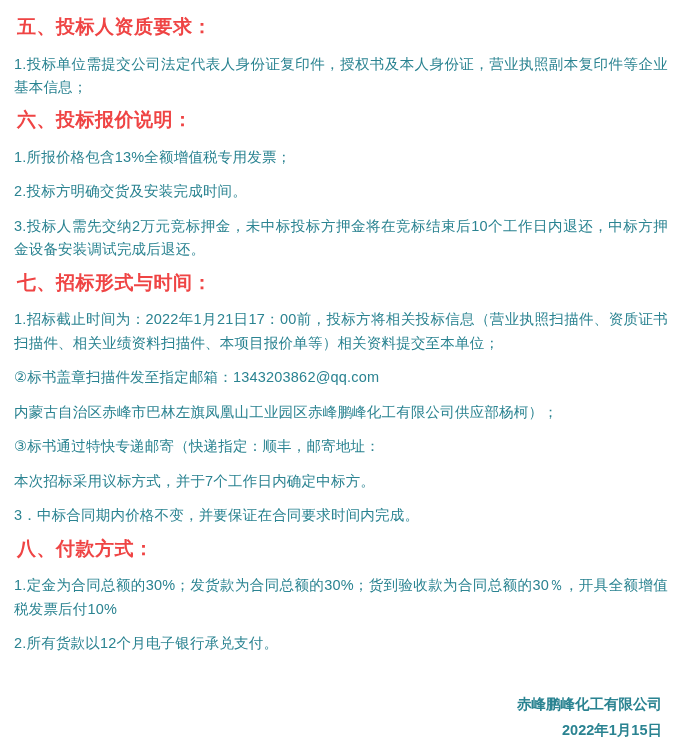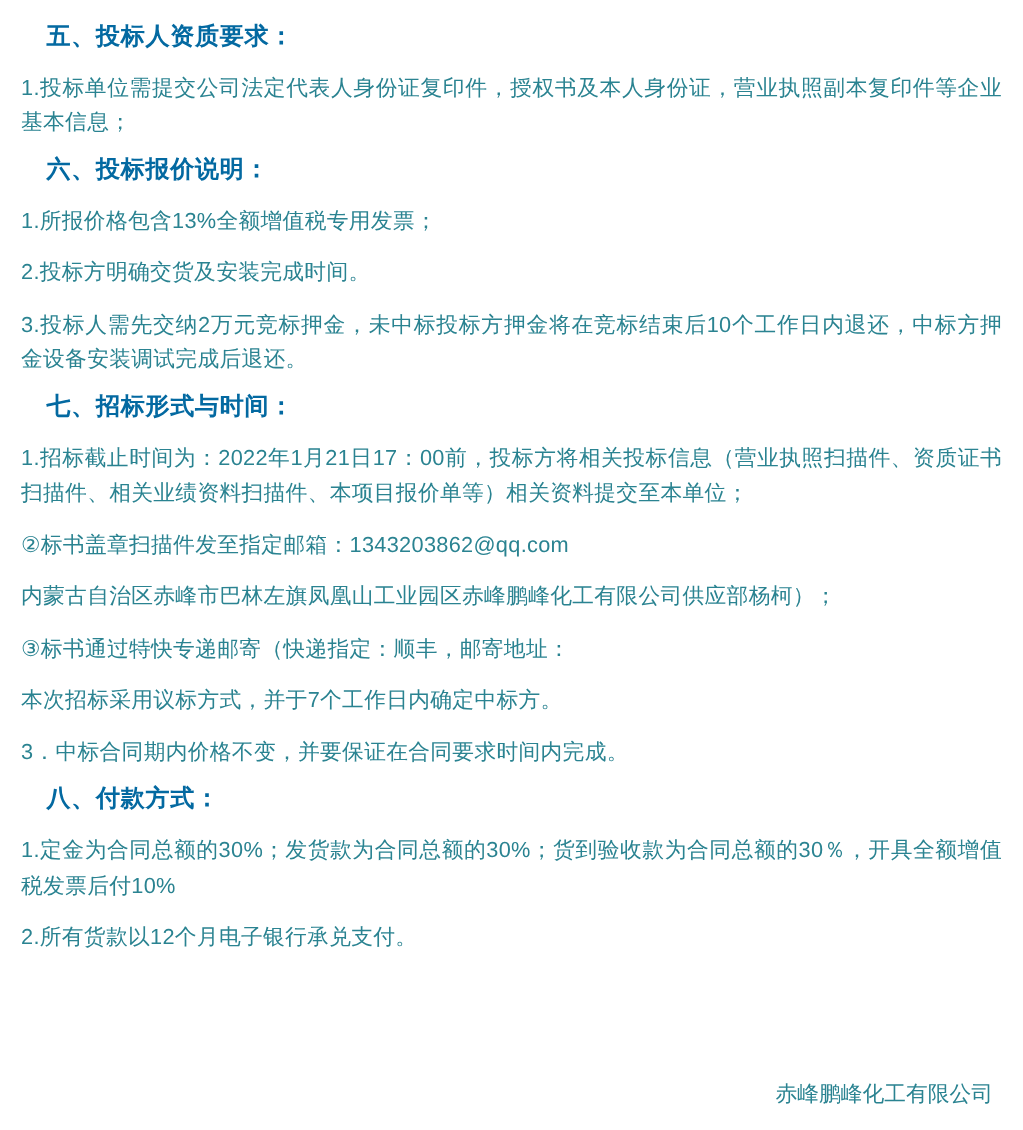--- a/index.html
+++ b/index.html
@@ -15,43 +15,44 @@
     overflow: hidden;
   }
   .page {
     position: relative;
     width: 682px;
     height: 753px;
     box-sizing: border-box;
     padding: 6px 14px 0 14px;
   }
   .heading {
-    font-size: 16px;
+    font-size: 19px;
     font-weight: bold;
-    color: #0369a1;
+    color: #ef4444;
     letter-spacing: 0.5px;
-    margin: 7px 0 4px 17px;
+    margin: 7px 0 4px 3px;
     line-height: 1.5;
   }
   .para {
     font-size: 14.5px;
     color: #2a8391;
     line-height: 1.62;
     margin: 11px 0 1px 0;
     text-align: justify;
     letter-spacing: 0.2px;
   }
   .signature {
     position: absolute;
     right: 20px;
     bottom: 10px;
     text-align: right;
     font-size: 14.5px;
     color: #2a8391;
     line-height: 1.75;
+    font-weight: bold;
   }
   .block {
     margin-bottom: 2px;
   }
 </style>
 </head>
 <body>
 
 <div class="page">
 
@@ -79,15 +80,16 @@
 
   <div class="block">
     <div class="heading">八、付款方式：</div>
     <div class="para">1.定金为合同总额的30%；发货款为合同总额的30%；货到验收款为合同总额的30％，开具全额增值税发票后付10%</div>
     <div class="para">2.所有货款以12个月电子银行承兑支付。</div>
   </div>
 
 
   <div class="signature">
     <div>赤峰鹏峰化工有限公司</div>
+    <div>2022年1月15日</div>
   </div>
 
 </div>
 
 </body></html>

